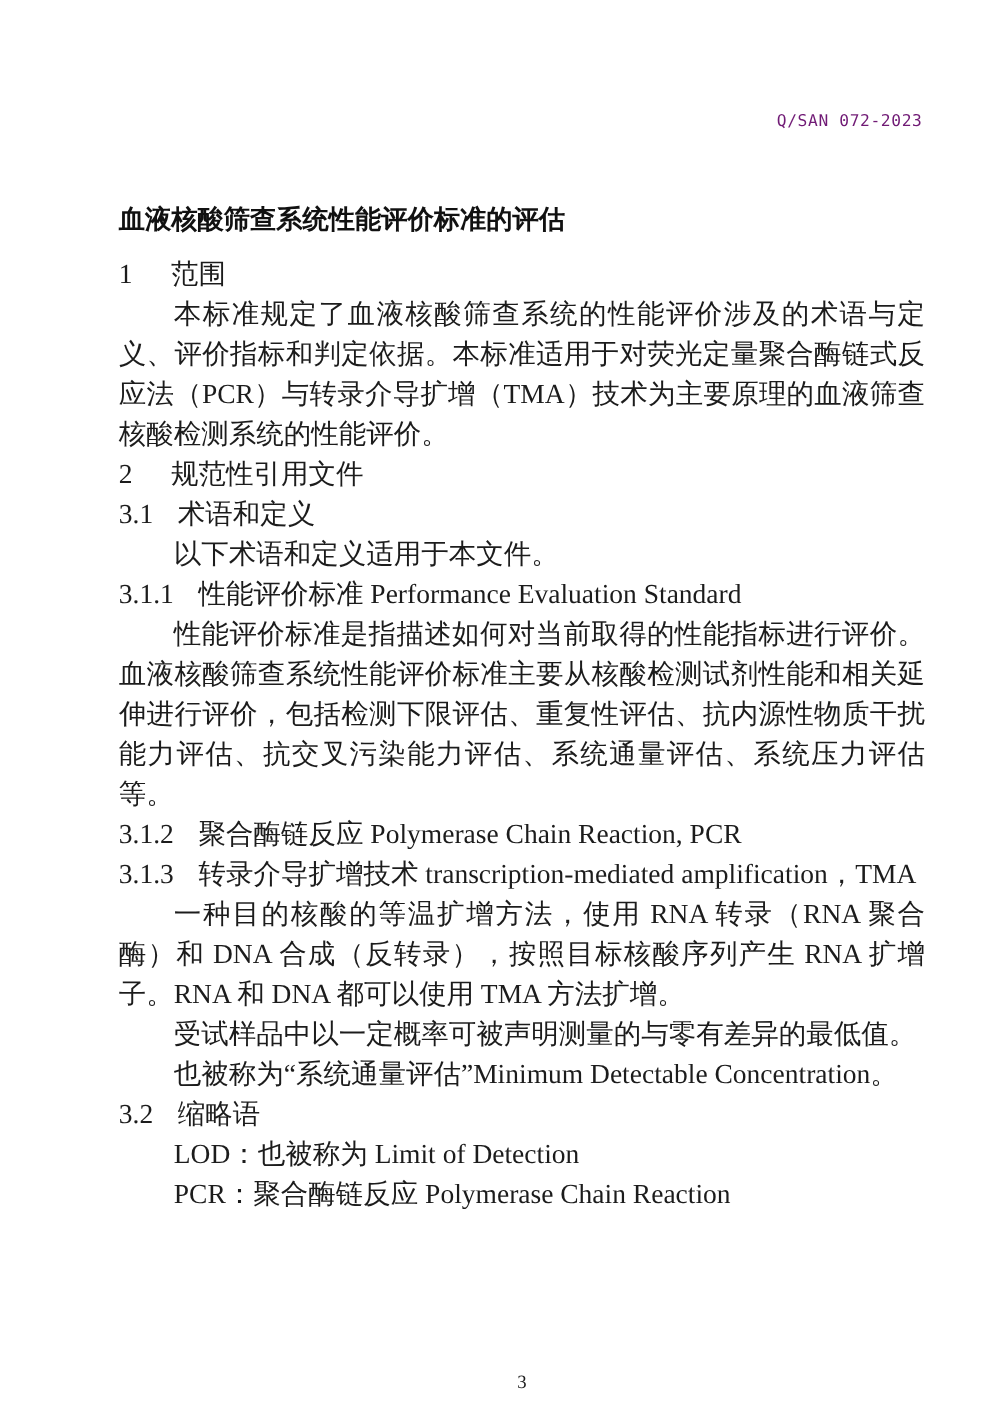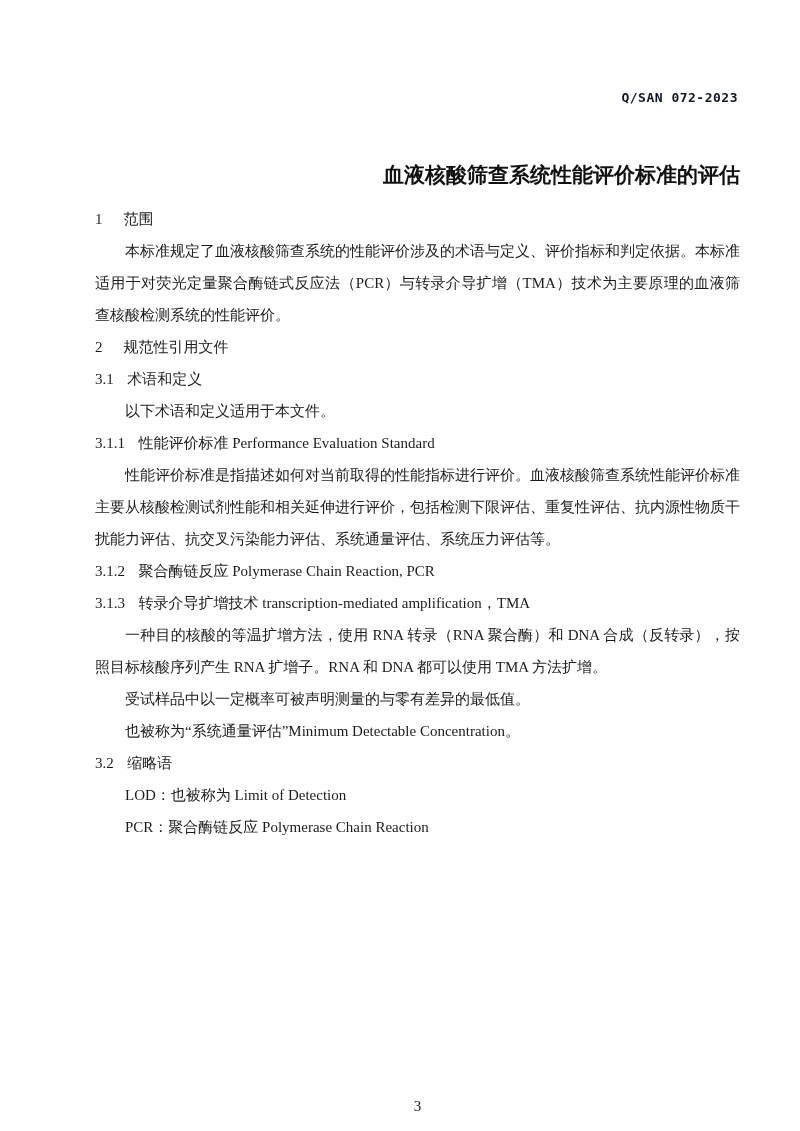--- a/index.html
+++ b/index.html
@@ -16,41 +16,40 @@
     color: #1c1c1c;
     overflow: hidden;
   }
   .doc-header {
     position: absolute;
     top: 90px;
     right: 62px;
     font-family: "DejaVu Sans Mono", "Liberation Mono", monospace;
     font-size: 13px;
     letter-spacing: 0.5px;
-    color: #0f172a;
-    font-weight: bold;
+    color: #701a75;
   }
   .doc-title {
     position: absolute;
     top: 160px;
     left: 95px;
     width: 645px;
     margin: 0;
-    text-align: right;
+    text-align: left;
     font-size: 21px;
     line-height: 30px;
     font-weight: bold;
     color: #111111;
   }
   .content {
     position: absolute;
     top: 203px;
     left: 95px;
     width: 645px;
-    font-size: 15px;
+    font-size: 22px;
     line-height: 32px;
   }
   .blk {
     margin: 0;
     padding: 0;
   }
   .blk-p {
     text-indent: 2em;
     text-align: justify;
   }

